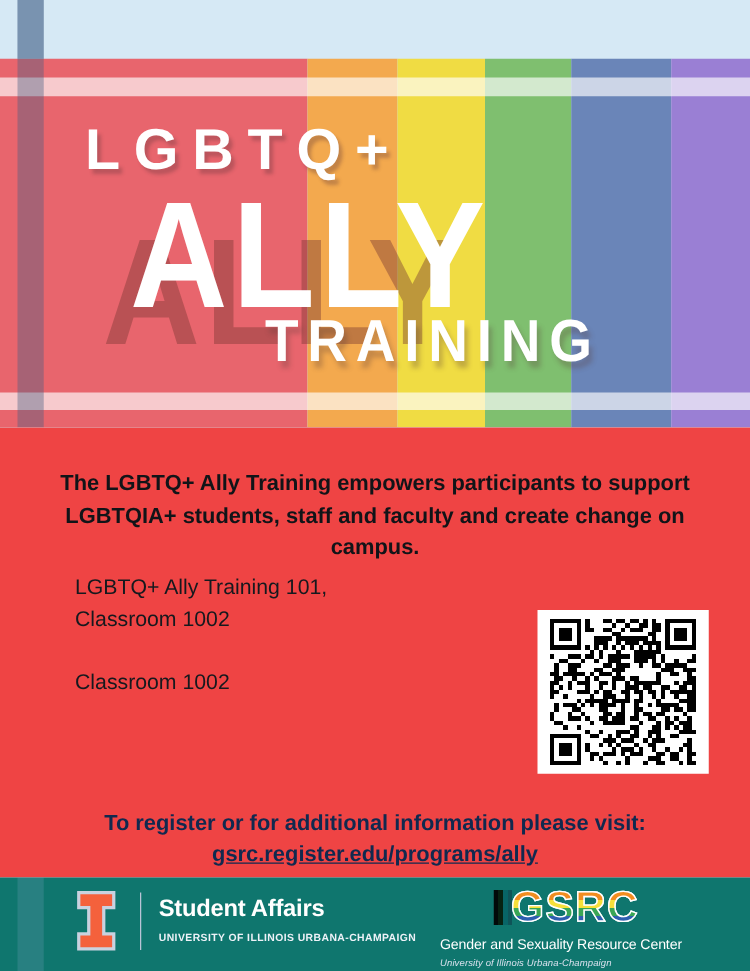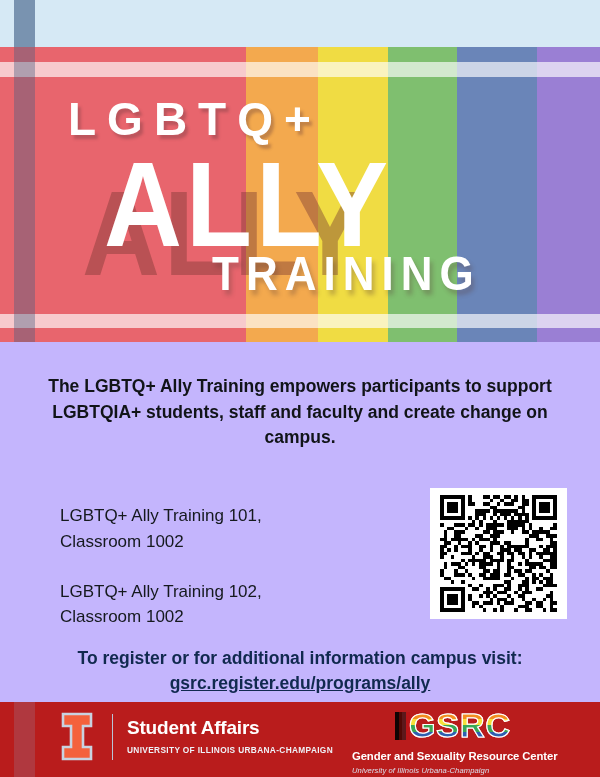--- a/index.html
+++ b/index.html
@@ -64,72 +64,72 @@
   .t-training{
     position:absolute;left:212px;top:250px;
     font-size:44px;font-weight:bold;color:#ffffff;
     letter-spacing:7px;line-height:1;
     transform:scaleY(1.08);transform-origin:left top;
     text-shadow:3px 5px 4px rgba(90,60,55,0.30);
     white-space:nowrap;
   }
 
   
-  .body-area{position:absolute;left:0;top:342px;width:600px;height:360px;background:#c4b5fd;}
+  .body-area{position:absolute;left:0;top:342px;width:600px;height:360px;background:#ef4444;}
 
   .lede{
     position:absolute;left:34px;top:32px;width:532px;
     text-align:center;color:#111418;
     font-size:17.5px;font-weight:bold;line-height:1.47;
   }
 
   .sessions{position:absolute;left:60px;top:115px;width:350px;}
-  .session{color:#15191e;font-size:17px;line-height:1.52;font-weight:500;margin-top:46px;}
+  .session{color:#15191e;font-size:17px;line-height:1.52;font-weight:500;}
   .session + .session{margin-top:24px;}
   .session .ln{display:block;}
 
   .qr{
     position:absolute;left:430px;top:146px;
     width:137px;height:131px;background:#ffffff;
     display:flex;align-items:center;justify-content:center;
   }
   .qr svg{display:block;}
 
   .register{
     position:absolute;left:20px;top:304px;width:560px;
     text-align:center;color:#11294f;
     font-size:17.5px;font-weight:bold;line-height:1.42;
   }
   .register .url{display:block;text-decoration:underline;}
 
   
   .footer{
     position:absolute;left:0;top:702px;width:600px;height:75px;
-    background:#b91c1c;
+    background:#0f766e;
   }
   .footer .vbar-f{
     position:absolute;left:14px;top:0;width:21px;height:75px;
     background:rgba(140,170,205,0.20);
   }
 
   .sa-block{position:absolute;left:60px;top:10px;display:flex;align-items:center;}
   .block-i{
     width:34px;height:49px;position:relative;flex:0 0 auto;
   }
   .block-i svg{display:block;}
   .sa-divider{width:1px;height:46px;background:#b9c4d6;margin:0 14px 0 18px;}
   .sa-text{color:#ffffff;}
   .sa-title{font-size:19px;font-weight:bold;letter-spacing:-0.2px;line-height:1.1;}
   .sa-sub{font-size:8.3px;font-weight:bold;letter-spacing:0.35px;margin-top:6px;color:#eef2f8;}
 
   .gsrc-block{position:absolute;left:352px;top:6px;width:215px;text-align:left;}
   .gsrc-word{display:block;height:36px;}
   .gsrc-word svg{display:block;margin:0 auto;}
   .gsrc-name{
-    color:#ffffff;font-size:11.3px;font-weight:bold;margin-top:6px;letter-spacing:-0.1px;
+    color:#ffffff;font-size:11.3px;font-weight:normal;margin-top:6px;letter-spacing:-0.1px;
   }
   .gsrc-univ{
     color:#d9e1ee;font-size:7.6px;font-style:italic;margin-top:4px;letter-spacing:0.1px;
   }
 </style>
 </head>
 <body>
 
 <div class="poster">
 
@@ -158,21 +158,20 @@
   <div class="body-area">
 
     <div class="lede">The LGBTQ+ Ally Training empowers participants to support LGBTQIA+ students, staff and faculty and create change on campus.</div>
 
     <div class="sessions">
       <div class="session">
         <span class="ln">LGBTQ+ Ally Training 101,</span>
         <span class="ln">Classroom 1002</span>
       </div>
       <div class="session">
-        <span class="ln">LGBTQ+ Ally Training 102,</span>
         <span class="ln">Classroom 1002</span>
       </div>
     </div>
 
     <div class="qr">
       <svg id="qr-svg" width="117" height="117" viewBox="0 0 33 33" shape-rendering="crispEdges" aria-hidden="true">
           <rect x="0" y="0" width="1" height="1" fill="#000000"></rect>
           <rect x="1" y="0" width="1" height="1" fill="#000000"></rect>
           <rect x="2" y="0" width="1" height="1" fill="#000000"></rect>
           <rect x="3" y="0" width="1" height="1" fill="#000000"></rect>
@@ -695,21 +694,21 @@
           <rect x="21" y="32" width="1" height="1" fill="#000000"></rect>
           <rect x="24" y="32" width="1" height="1" fill="#000000"></rect>
           <rect x="25" y="32" width="1" height="1" fill="#000000"></rect>
           <rect x="29" y="32" width="1" height="1" fill="#000000"></rect>
           <rect x="31" y="32" width="1" height="1" fill="#000000"></rect>
           <rect x="32" y="32" width="1" height="1" fill="#000000"></rect>
         </svg>
     </div>
 
     <div class="register">
-      <span>To register or for additional information campus visit:</span>
+      <span>To register or for additional information please visit:</span>
       <span class="url">gsrc.register.edu/programs/ally</span>
     </div>
   </div>
 
   <div class="footer">
     <div class="vbar-f"></div>
 
     <div class="sa-block">
       <span class="block-i">
         <svg width="34" height="49" viewBox="0 0 34 49">

